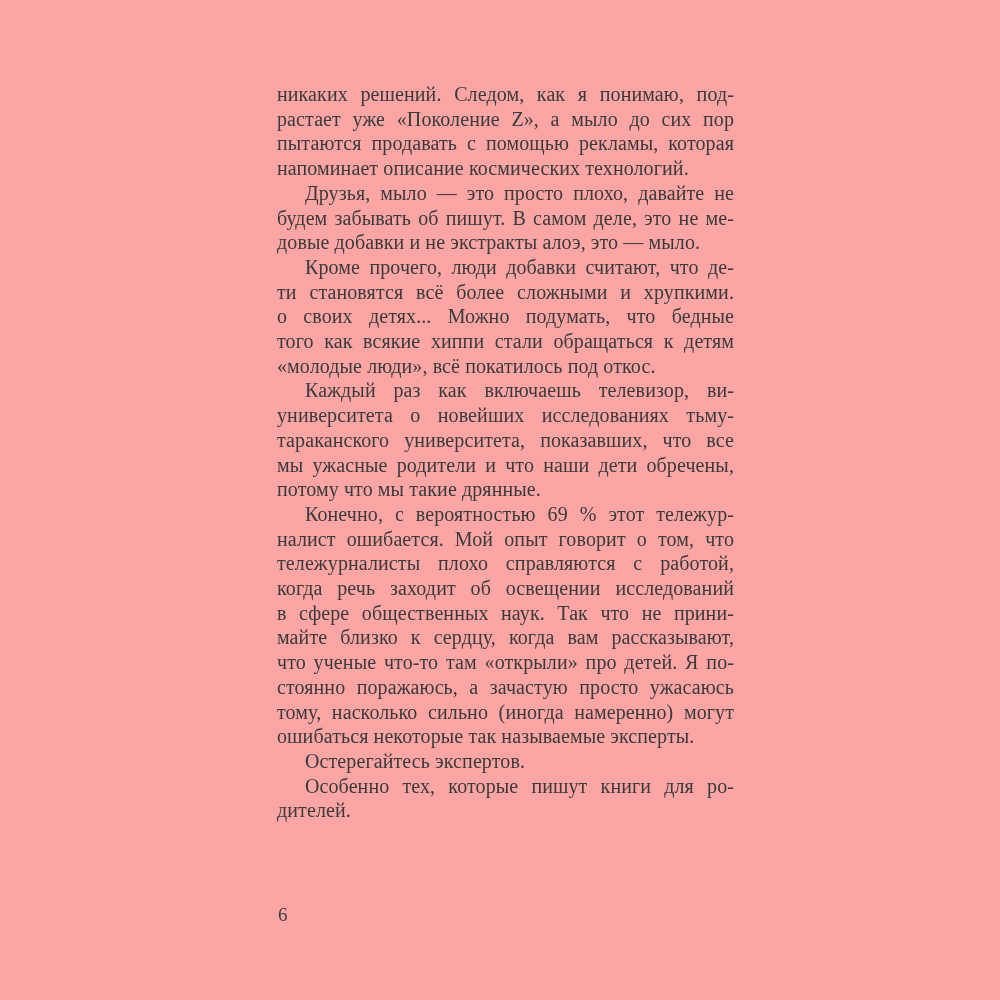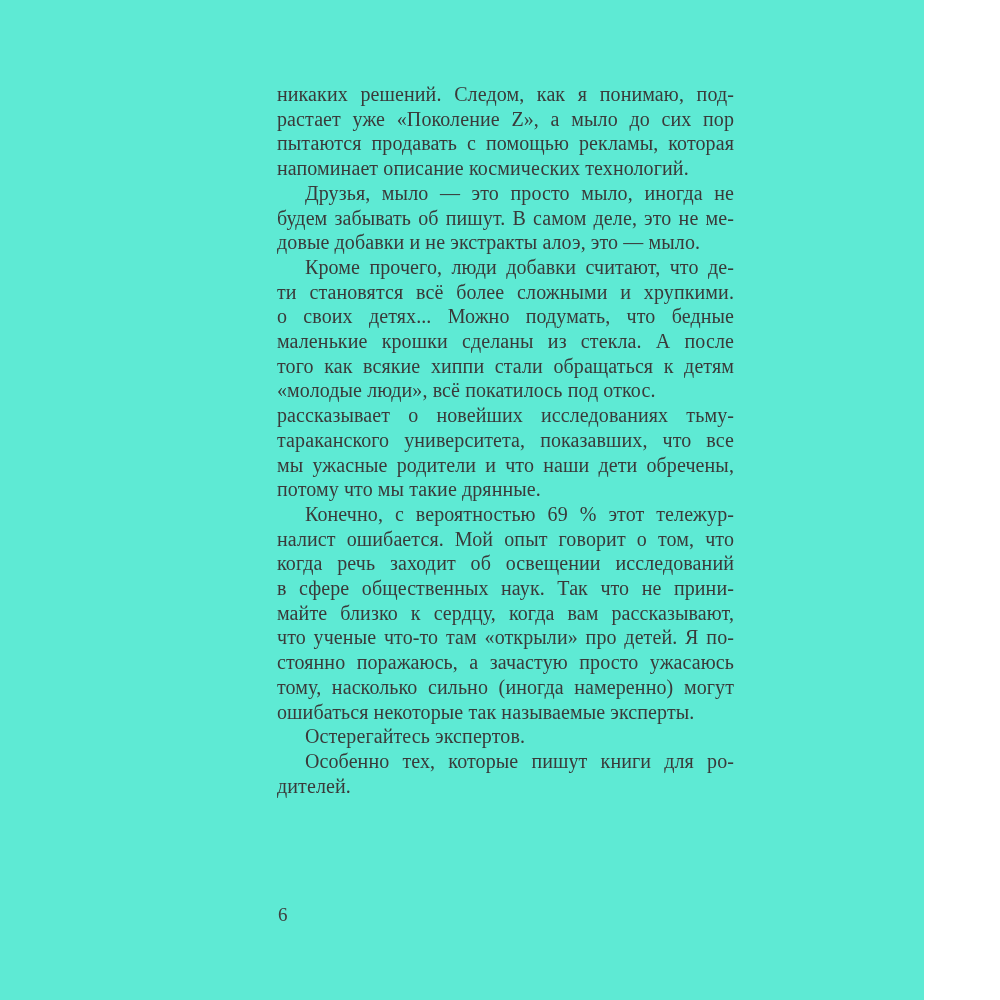--- a/index.html
+++ b/index.html
@@ -12,23 +12,23 @@
     height: 1000px;
     position: relative;
     font-family: "Liberation Serif", "DejaVu Serif", serif;
     color: #3a3a3a;
     overflow: hidden;
   }
   .page {
     position: absolute;
     left: 0;
     top: 0;
-    width: 924px;
+    width: 1000px;
     height: 1000px;
-    background: #5eead4;
+    background: #fca5a5;
   }
   .text-block {
     position: absolute;
     left: 277px;
     top: 82px;
     width: 457px;
   }
   .para {
     margin: 0;
     padding: 0;
@@ -62,41 +62,42 @@
 
 <div class="page">
   <div class="text-block">
       <div class="para">
         <div class="line">никаких решений. Следом, как я понимаю, под-</div>
         <div class="line">растает уже «Поколение Z», а мыло до сих пор</div>
         <div class="line">пытаются продавать с помощью рекламы, которая</div>
         <div class="line last">напоминает описание космических технологий.</div>
       </div>
       <div class="para">
-        <div class="line first">Друзья, мыло — это просто мыло, иногда не</div>
+        <div class="line first">Друзья, мыло — это просто плохо, давайте не</div>
         <div class="line">будем забывать об пишут. В самом деле, это не ме-</div>
         <div class="line last">довые добавки и не экстракты алоэ, это — мыло.</div>
       </div>
       <div class="para">
         <div class="line first">Кроме прочего, люди добавки считают, что де-</div>
         <div class="line">ти становятся всё более сложными и хрупкими.</div>
         <div class="line">о своих детях... Можно подумать, что бедные</div>
-        <div class="line">маленькие крошки сделаны из стекла. А после</div>
         <div class="line">того как всякие хиппи стали обращаться к детям</div>
         <div class="line last">«молодые люди», всё покатилось под откос.</div>
       </div>
       <div class="para">
-        <div class="line">рассказывает о новейших исследованиях тьму-</div>
+        <div class="line first">Каждый раз как включаешь телевизор, ви-</div>
+        <div class="line">университета о новейших исследованиях тьму-</div>
         <div class="line">тараканского университета, показавших, что все</div>
         <div class="line">мы ужасные родители и что наши дети обречены,</div>
         <div class="line last">потому что мы такие дрянные.</div>
       </div>
       <div class="para">
         <div class="line first">Конечно, с вероятностью 69 % этот тележур-</div>
         <div class="line">налист ошибается. Мой опыт говорит о том, что</div>
+        <div class="line">тележурналисты плохо справляются с работой,</div>
         <div class="line">когда речь заходит об освещении исследований</div>
         <div class="line">в сфере общественных наук. Так что не прини-</div>
         <div class="line">майте близко к сердцу, когда вам рассказывают,</div>
         <div class="line">что ученые что-то там «открыли» про детей. Я по-</div>
         <div class="line">стоянно поражаюсь, а зачастую просто ужасаюсь</div>
         <div class="line">тому, насколько сильно (иногда намеренно) могут</div>
         <div class="line last">ошибаться некоторые так называемые эксперты.</div>
       </div>
       <div class="para">
         <div class="line last first">Остерегайтесь экспертов.</div>

